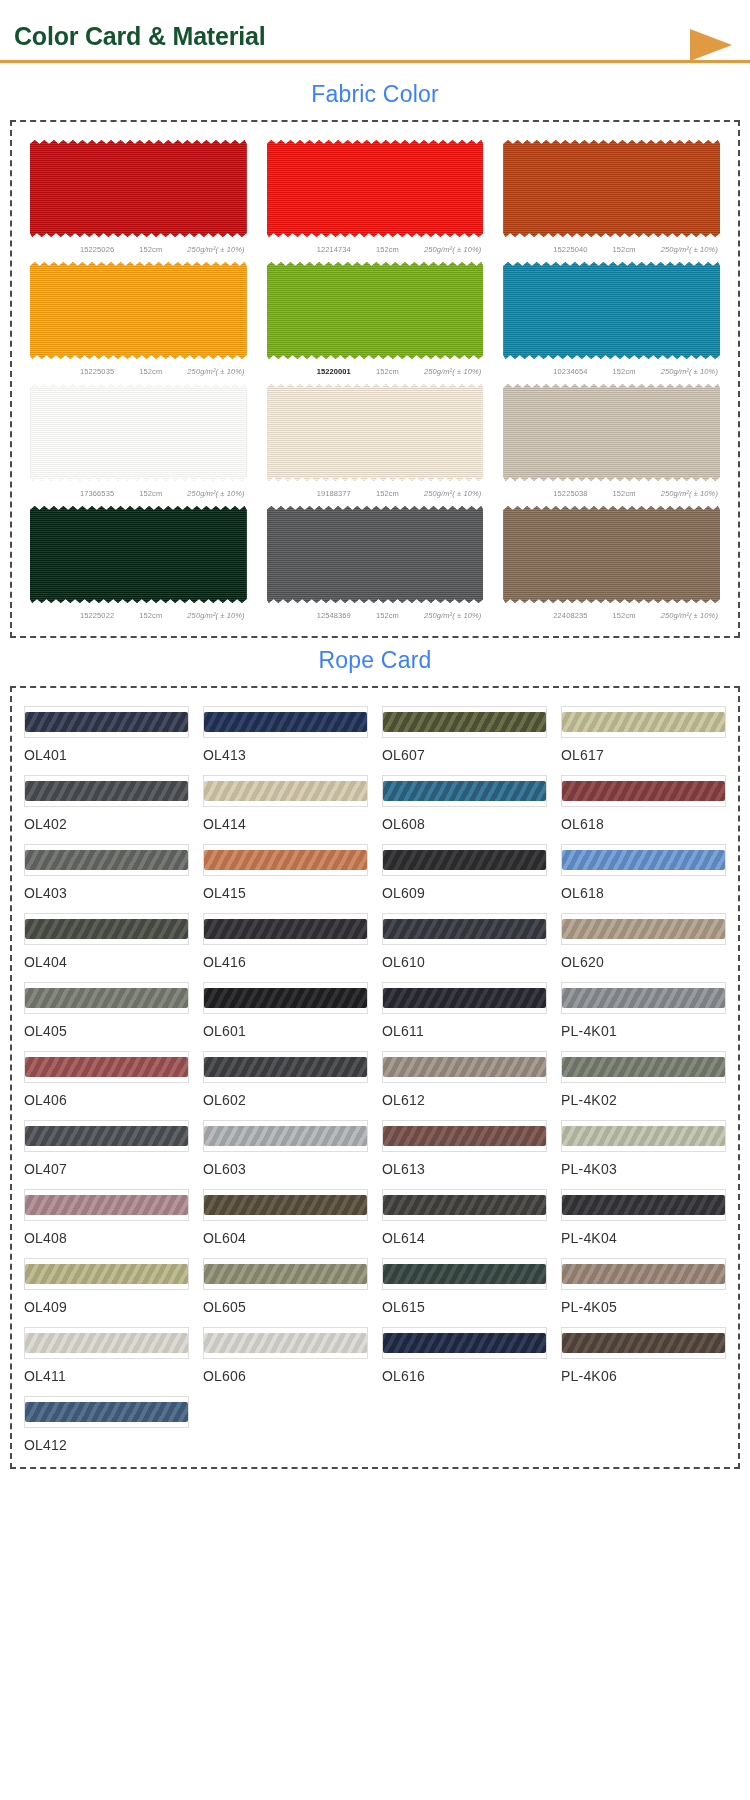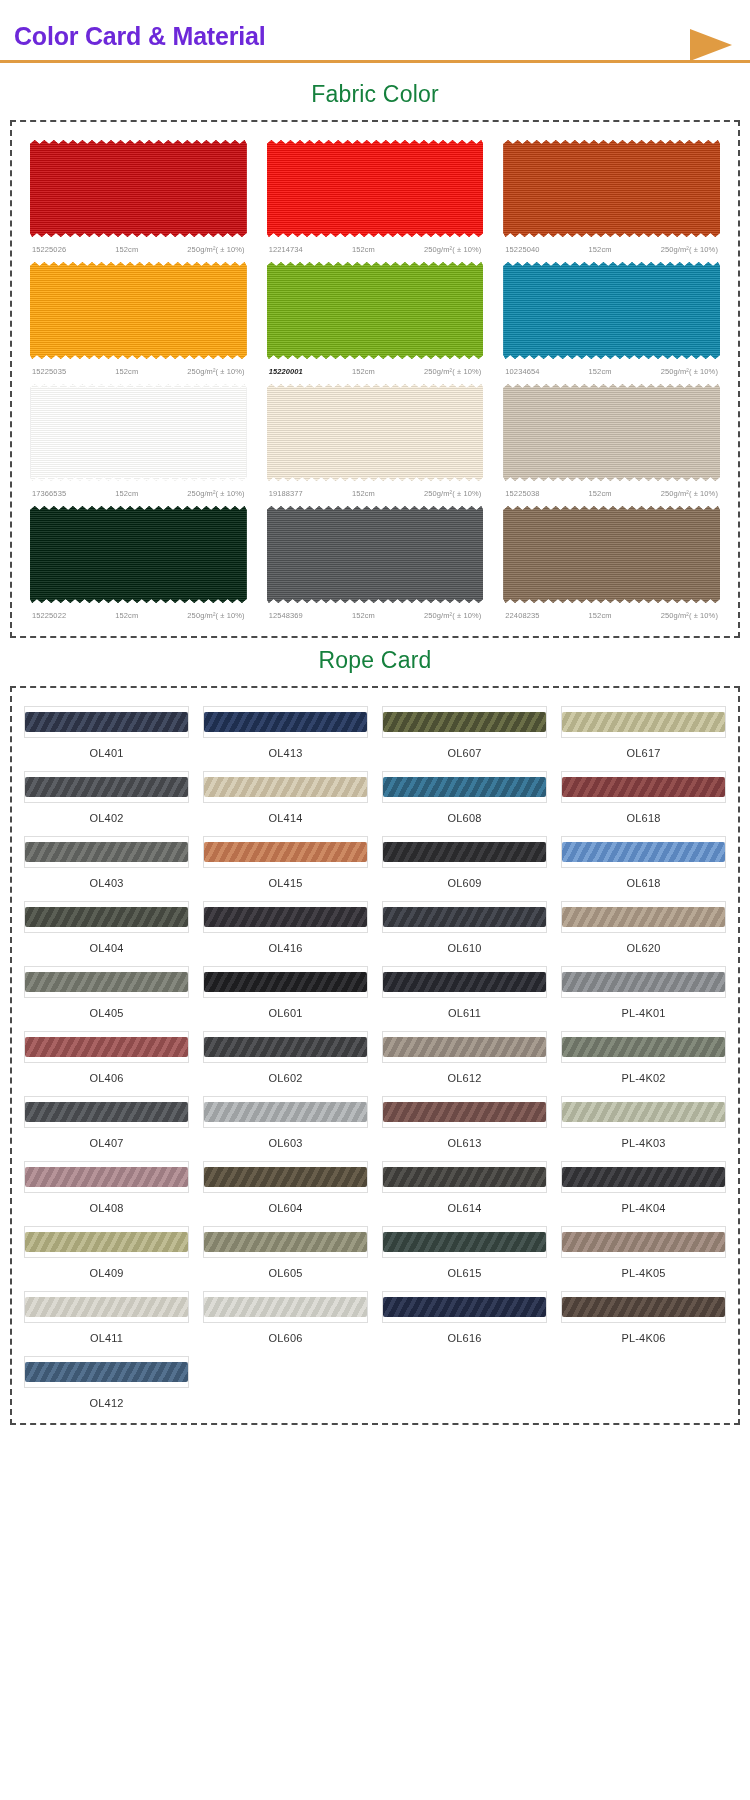--- a/index.html
+++ b/index.html
@@ -20,21 +20,21 @@
   .header {
     position: relative;
     height: 72px;
     padding: 0 14px;
     display: flex;
     align-items: center;
   }
   .header-title {
     font-size: 25px;
     font-weight: bold;
-    color: #6d28d9;
+    color: #14532d;
     letter-spacing: -0.2px;
     line-height: 1;
   }
   .header-rule {
     position: absolute;
     left: 0; right: 0; bottom: 9px;
     height: 3px;
     background: #e09b42;
   }
   .header-arrow {
@@ -45,21 +45,21 @@
     border-top: 16px solid transparent;
     border-bottom: 16px solid transparent;
     border-left: 42px solid #e09b42;
   }
 
   
   .section-title {
     text-align: center;
     font-size: 23px;
     font-weight: 400;
-    color: #15803d;
+    color: #3b82f6;
     padding: 9px 0 12px 0;
     letter-spacing: 0.2px;
   }
 
   
   .panel {
     margin: 0 10px;
     border: 2px dashed #4a4a4a;
     background: #fff;
   }
@@ -108,24 +108,24 @@
   .fabric-meta {
     display: flex;
     justify-content: space-between;
     align-items: center;
     padding: 4px 8px 0 8px;
     font-size: 7.5px;
     color: #8d8d8d;
     letter-spacing: 0.1px;
     white-space: nowrap;
   }
-  .fabric-meta .code { flex: 0 0 auto; }
+  .fabric-meta .code { flex: 0 0 auto; margin-left: 48px; }
   .fabric-meta .width { flex: 0 0 auto; }
-  .fabric-meta .weight { flex: 0 0 auto; }
-  .fabric-meta.dark .code { color: #222; font-weight: bold; font-style: italic; }
+  .fabric-meta .weight { flex: 0 0 auto; font-style: italic; }
+  .fabric-meta.dark .code { color: #222; font-weight: bold; }
 
   
   .rope-grid {
     display: grid;
     grid-template-columns: repeat(4, 1fr);
     gap: 6px 10px;
   }
   .rope-cell {
     padding: 4px 2px 2px 2px;
   }
@@ -136,22 +136,21 @@
     position: relative;
     overflow: hidden;
   }
   .rope-strand {
     position: absolute;
     left: 0; right: 0;
     top: 5px; bottom: 5px;
     border-radius: 2px;
   }
   .rope-label {
-    text-align: center;
-    font-size: 11px;
+    font-size: 14px;
     color: #333;
     padding-top: 9px;
     letter-spacing: 0.2px;
   }
 </style>
 </head>
 <body>
 
 <div class="header">
   <div class="header-title">Color Card &amp; Material</div>

